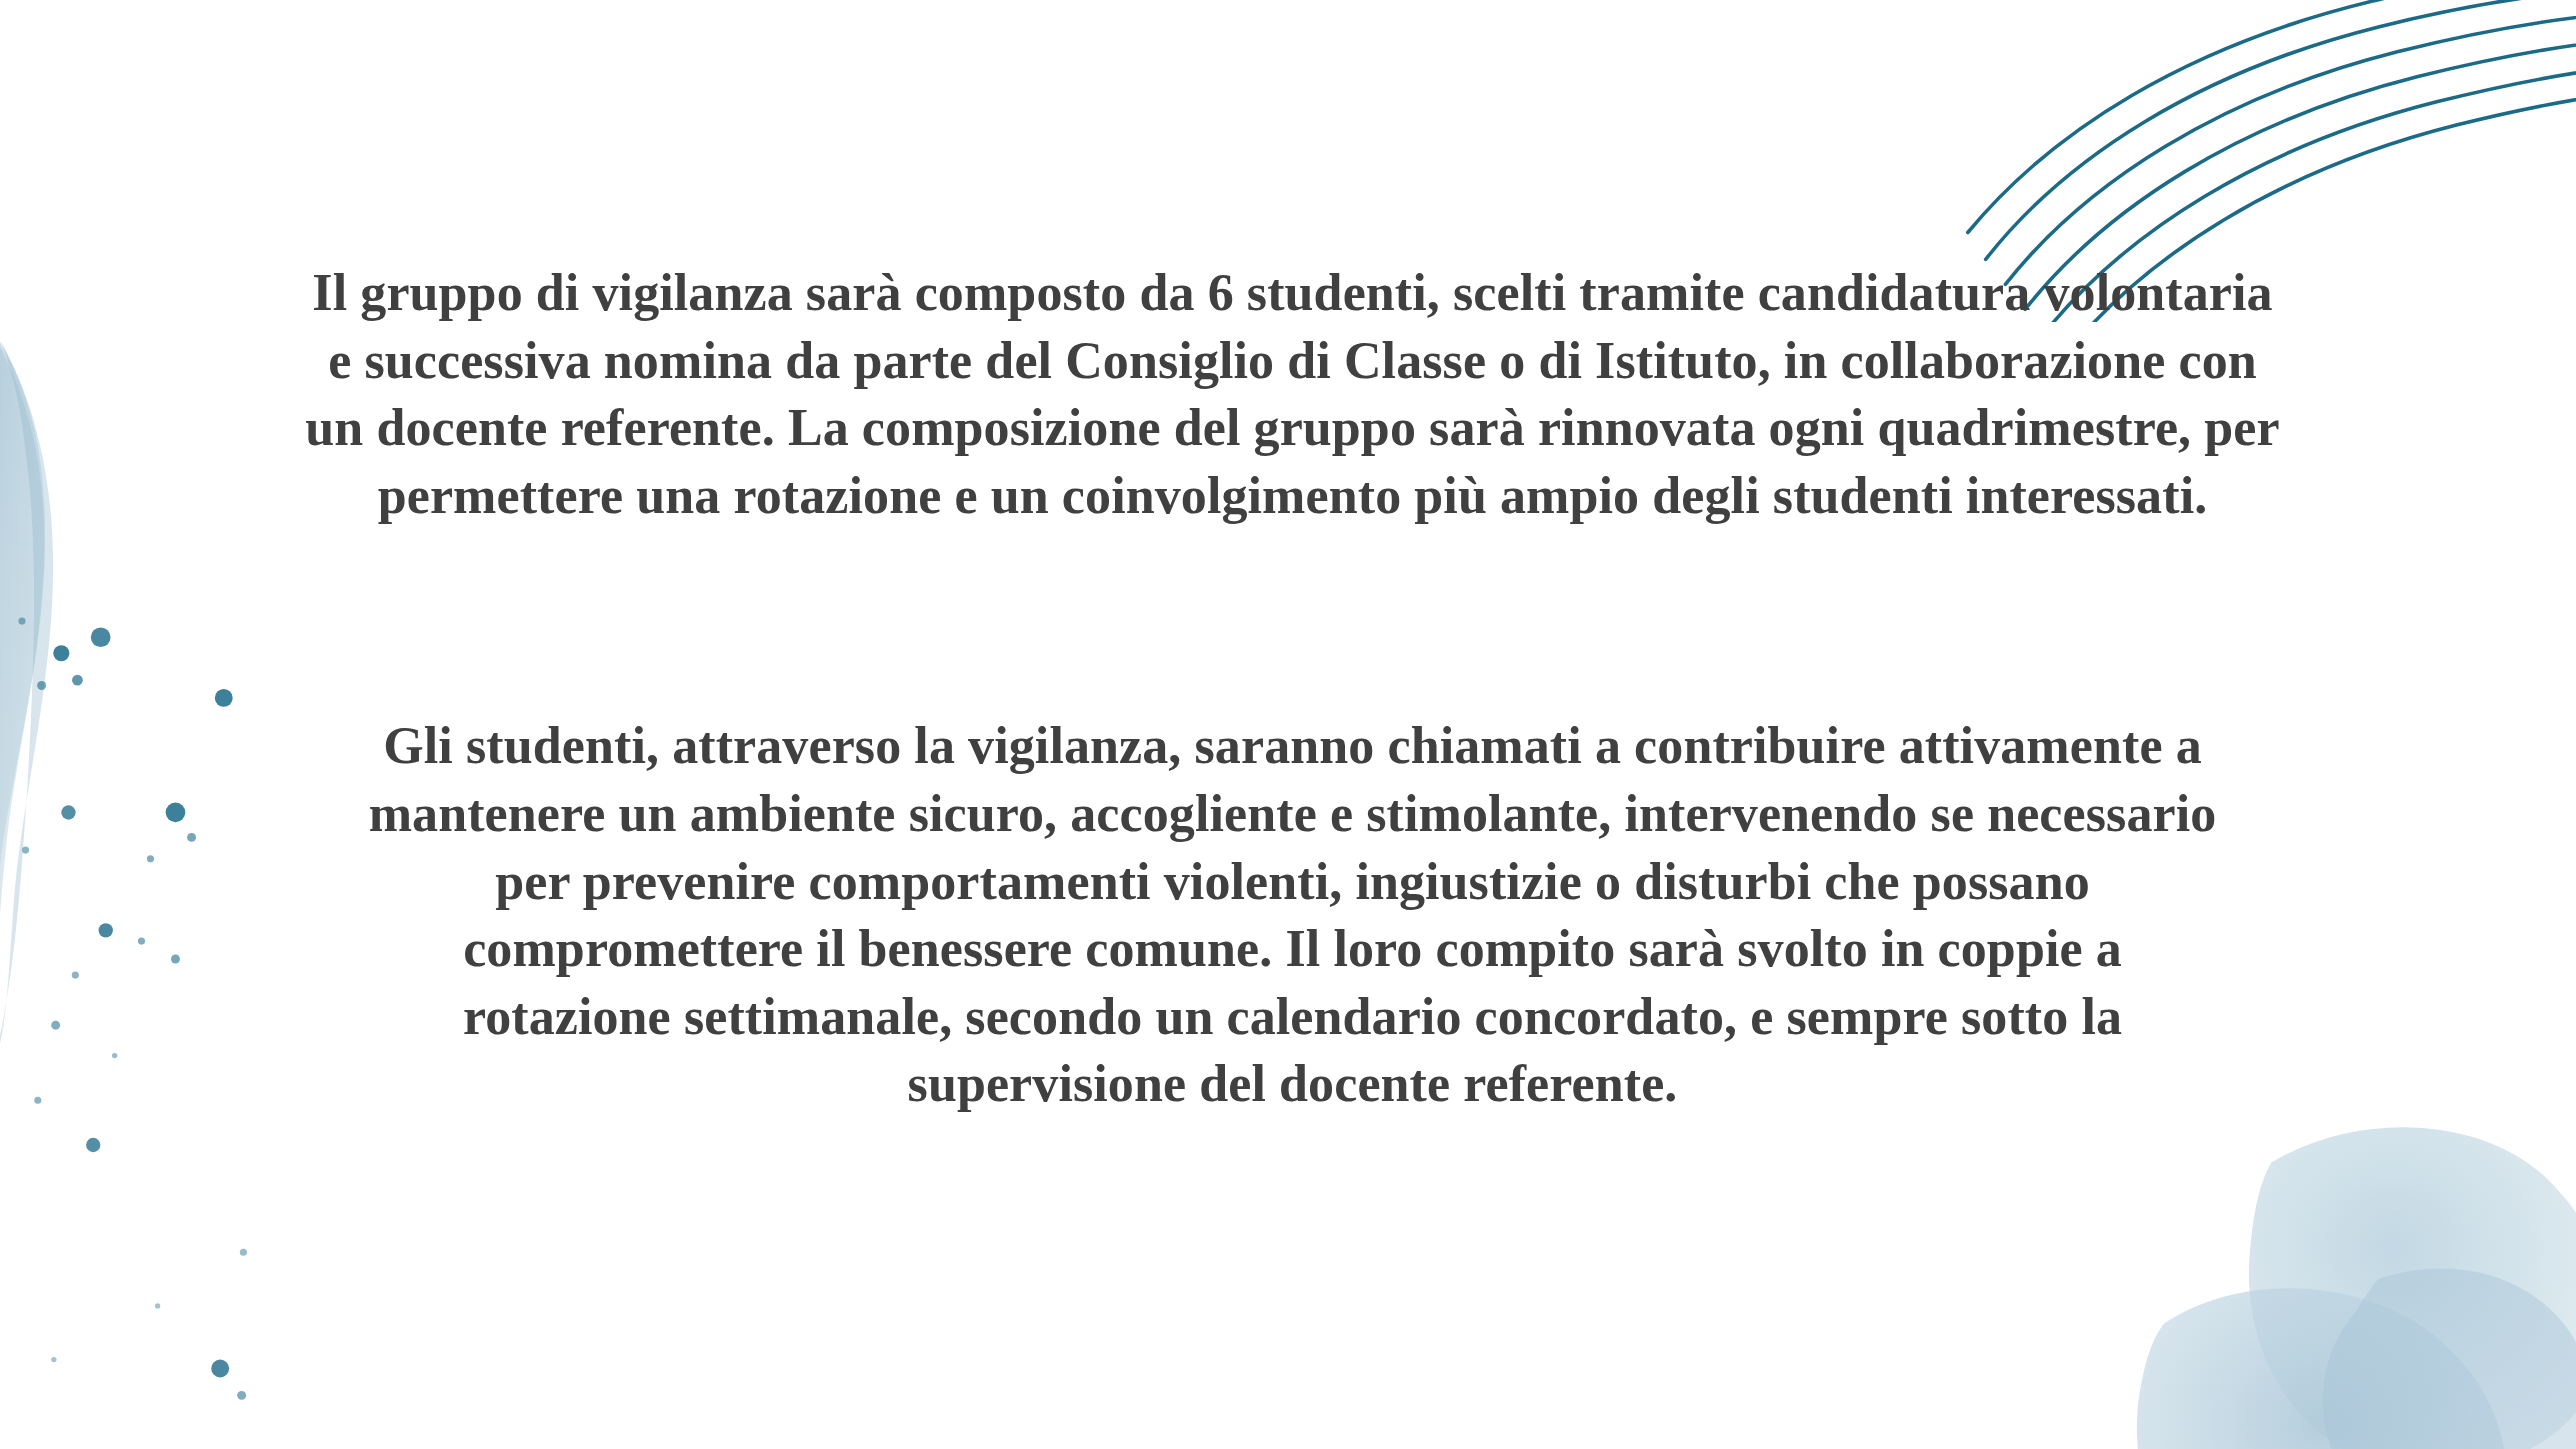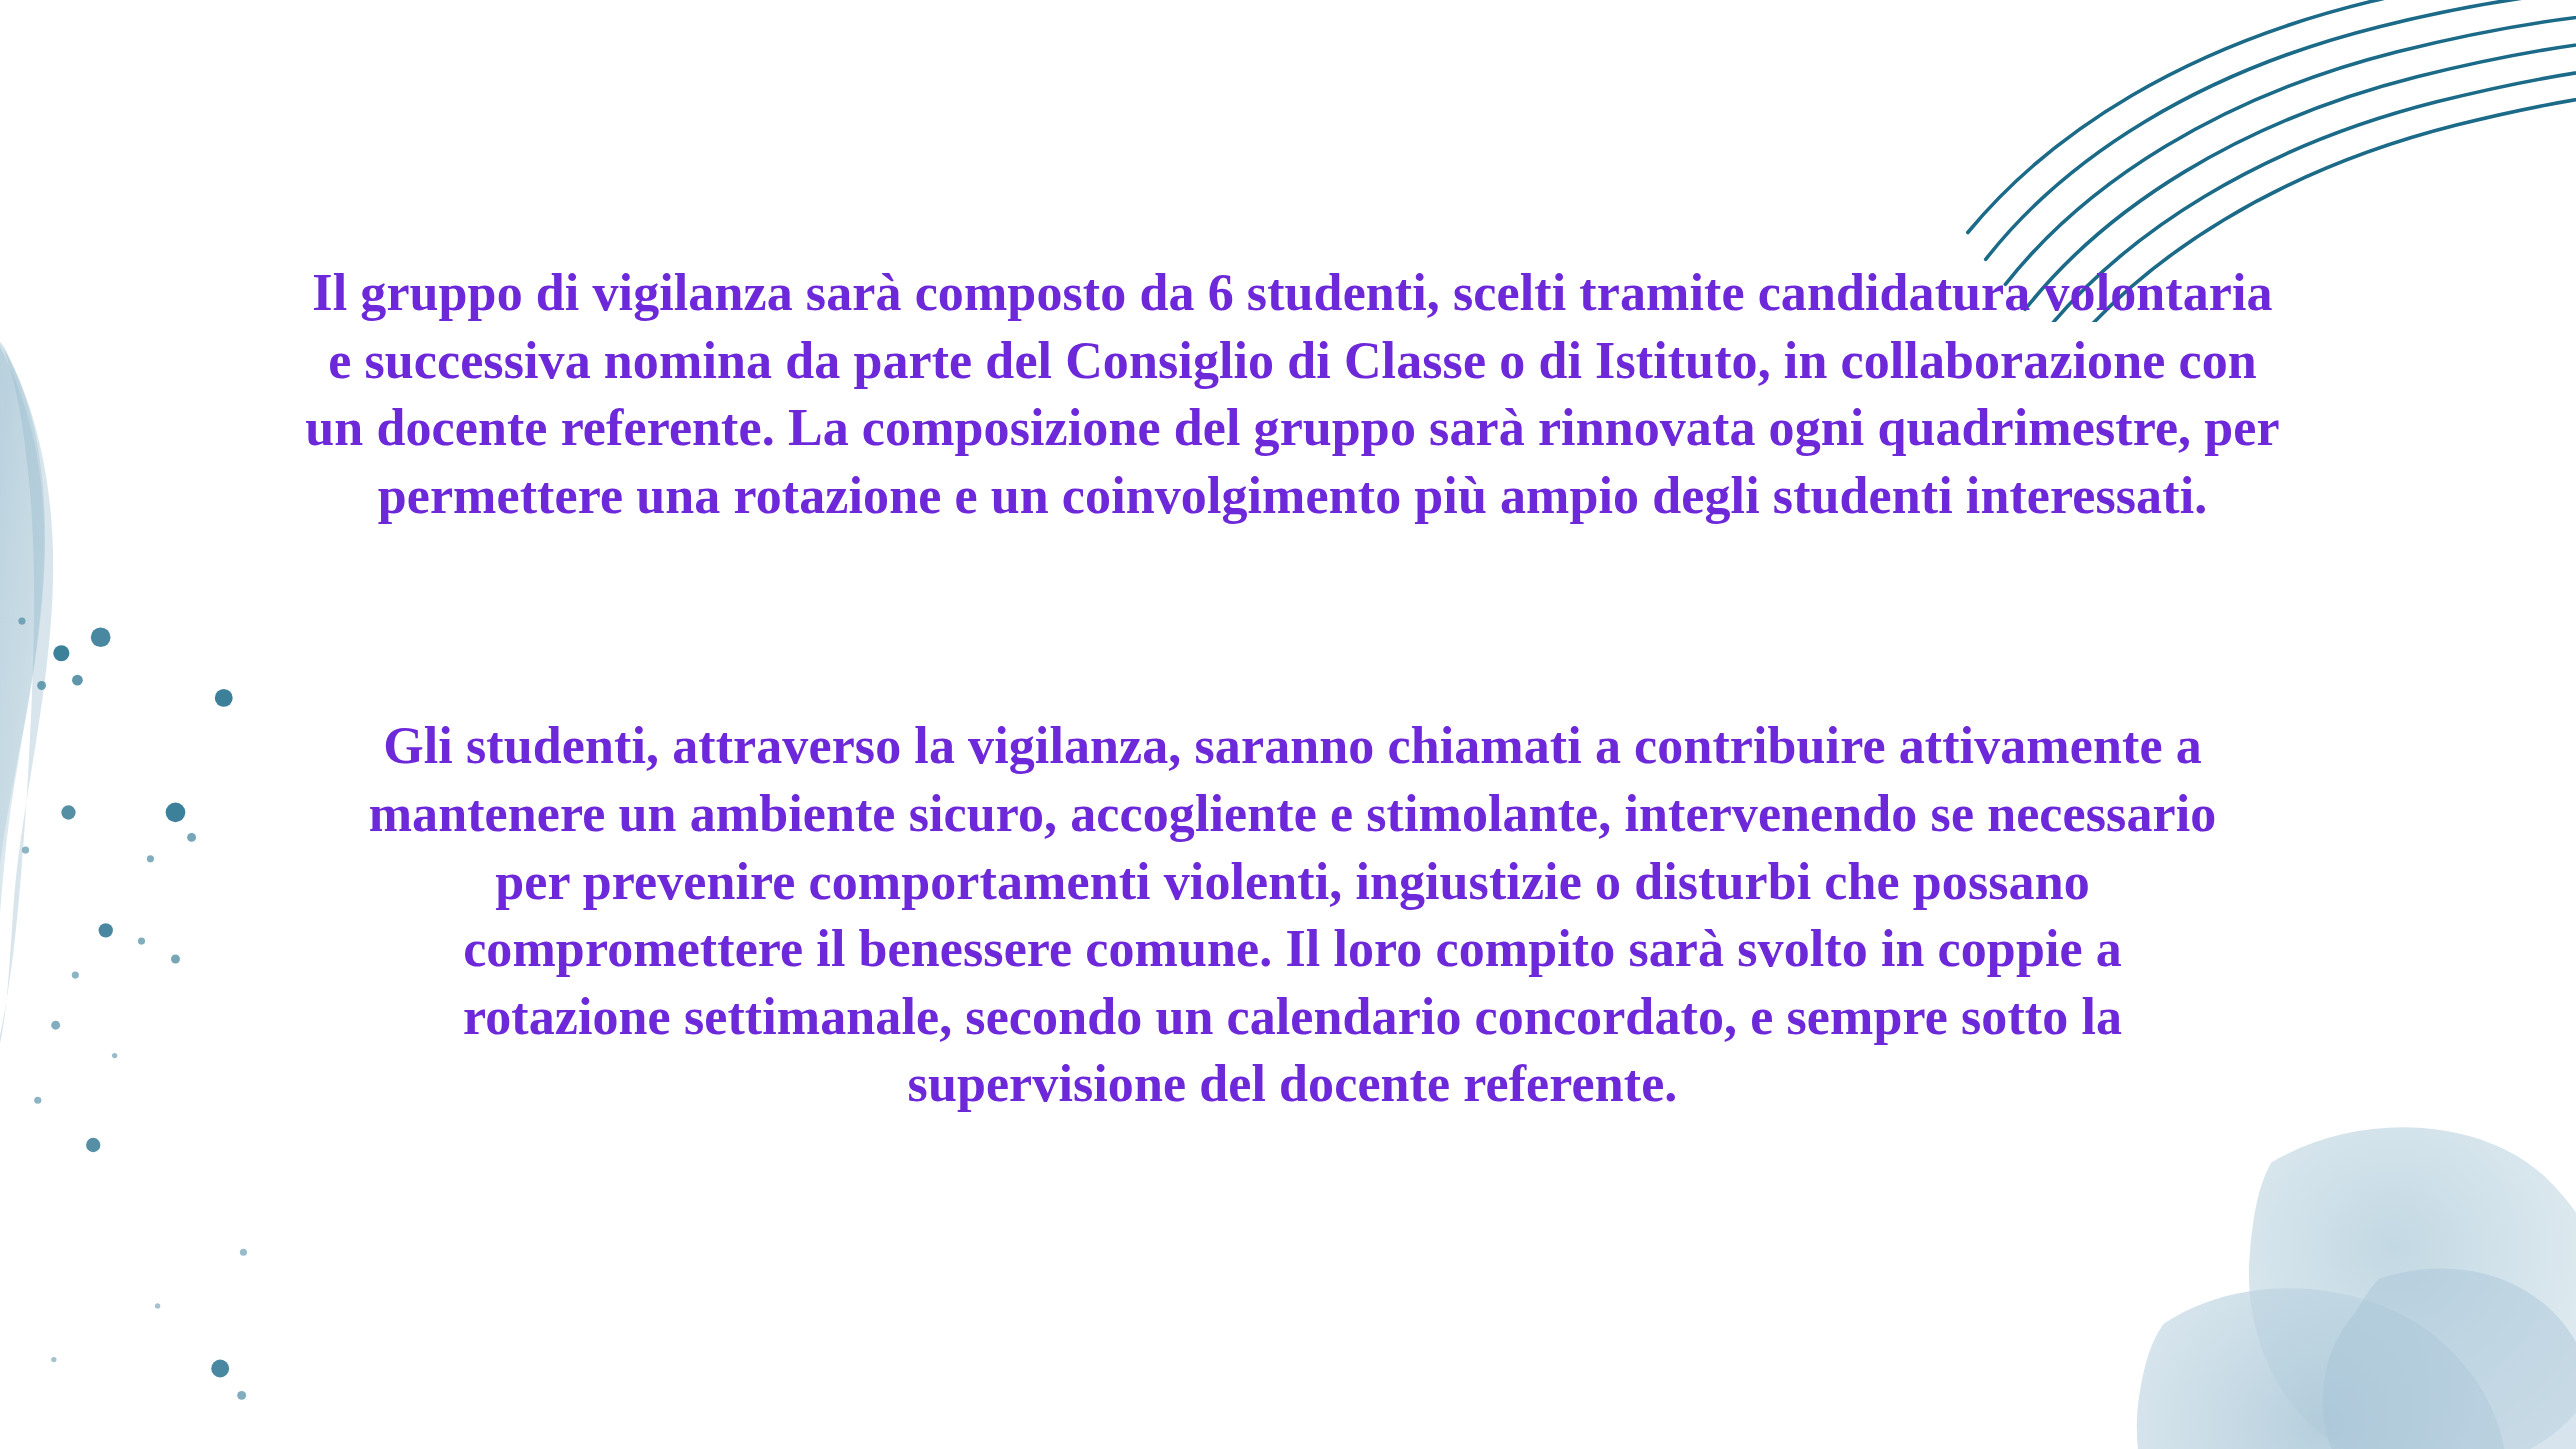--- a/index.html
+++ b/index.html
@@ -65,21 +65,21 @@
 
   .content {
     position: absolute;
     left: 295px;
     top: 259px;
     width: 1995px;
     text-align: center;
   }
 
   .para {
-    color: #6d28d9;
+    color: #404040;
     font-weight: bold;
     font-size: 52px;
     line-height: 1.30;
     letter-spacing: 0.1px;
   }
 
   .para.first {
     width: 1995px;
     margin: 0 auto;
   }

